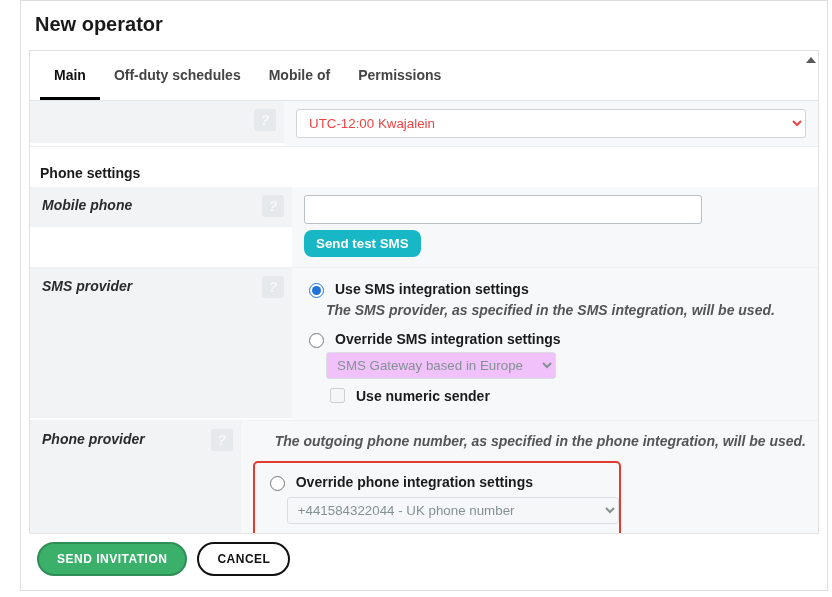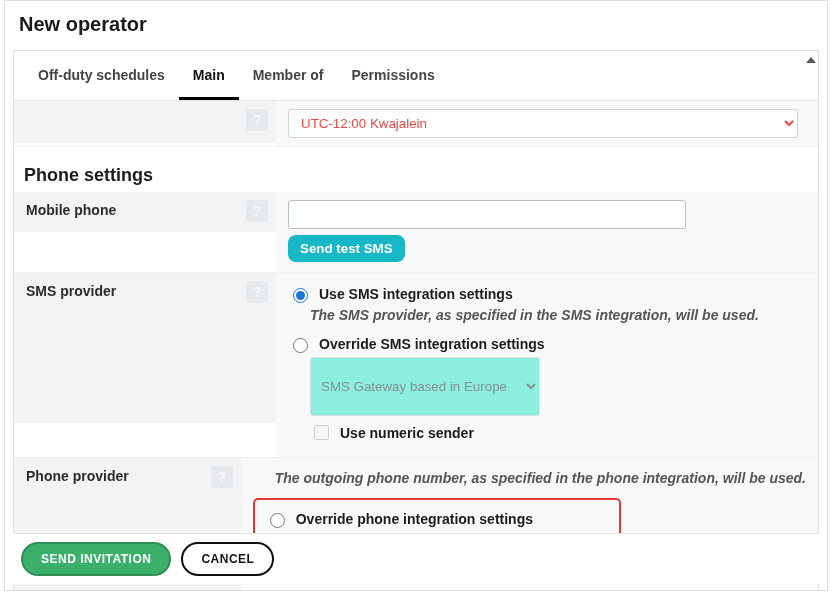--- a/index.html
+++ b/index.html
@@ -9,21 +9,21 @@
     font-size: 14px;
     color: #1a1a1a;
     background: #fff;
     width: 832px;
     height: 597px;
     overflow: hidden;
     position: relative;
   }
   .container {
     border: 1px solid #ddd;
-    margin: 0 4px 4px 4px;
+    margin: 0 4px 4px 20px;
     position: relative;
     height: 591px;
     overflow: hidden;
   }
   .page-title {
     font-size: 20px;
     font-weight: 700;
     padding: 12px 14px 14px 14px;
   }
   .content-panel {
@@ -60,20 +60,21 @@
   .lab {
     width: 262px;
     background: #f1f3f5;
     padding: 10px 12px;
     font-weight: 600;
     color: #2b2b2b;
     min-height: 40px;
     position: relative;
     display: flex;
     align-items: flex-start;
+    font-style: italic;
   }
   .help-icon {
     position: absolute;
     right: 8px;
     top: 8px;
     width: 22px;
     height: 22px;
     border-radius: 3px;
     background: #e6e9ec;
     color: #f6f7f9;
@@ -94,36 +95,36 @@
     width: 510px;
     max-width: 100%;
     padding: 5px 8px;
     border: 1px solid #cfd4d9;
     border-radius: 3px;
     color: #ef4444;
     background: #fff;
   }
   select.med {
     width: 230px;
-    padding: 20px 6px;
+    padding: 4px 6px;
     border: 1px solid #cfd4d9;
     border-radius: 3px;
     color: #566;
-    background: #5eead4;
+    background: #f0abfc;
   }
   select.phone {
     width: 332px;
     padding: 4px 6px;
     border: 1px solid #cfd4d9;
     border-radius: 3px;
     color: #566;
     background: #f6f7f8;
   }
   .section-heading {
-    font-size: 18px;
+    font-size: 14px;
     font-weight: 700;
     padding: 18px 10px 6px 10px;
     color: #1b1b1b;
   }
   .text-input {
     width: 398px;
     padding: 6px 8px;
     border: 1px solid #b9bfc5;
     border-radius: 3px;
     background: #fff;
@@ -250,23 +251,23 @@
   <div class="page-title">New operator</div>
 
   <div class="content-panel">
 
     <div class="scroll-indicator-top"></div>
     <div class="scroll-track">
       <div class="scroll-thumb"></div>
     </div>
 
     <div class="tabs">
+      <div class="tab active">Main</div>
       <div class="tab">Off-duty schedules</div>
-      <div class="tab active">Main</div>
-      <div class="tab">Member of</div>
+      <div class="tab">Mobile of</div>
       <div class="tab">Permissions</div>
     </div>
 
     <div class="form-area">
 
       <div class="row tz">
         <div class="lab" style="min-height:42px;">
           <span class="help-icon">?</span>
         </div>
         <div class="val">

